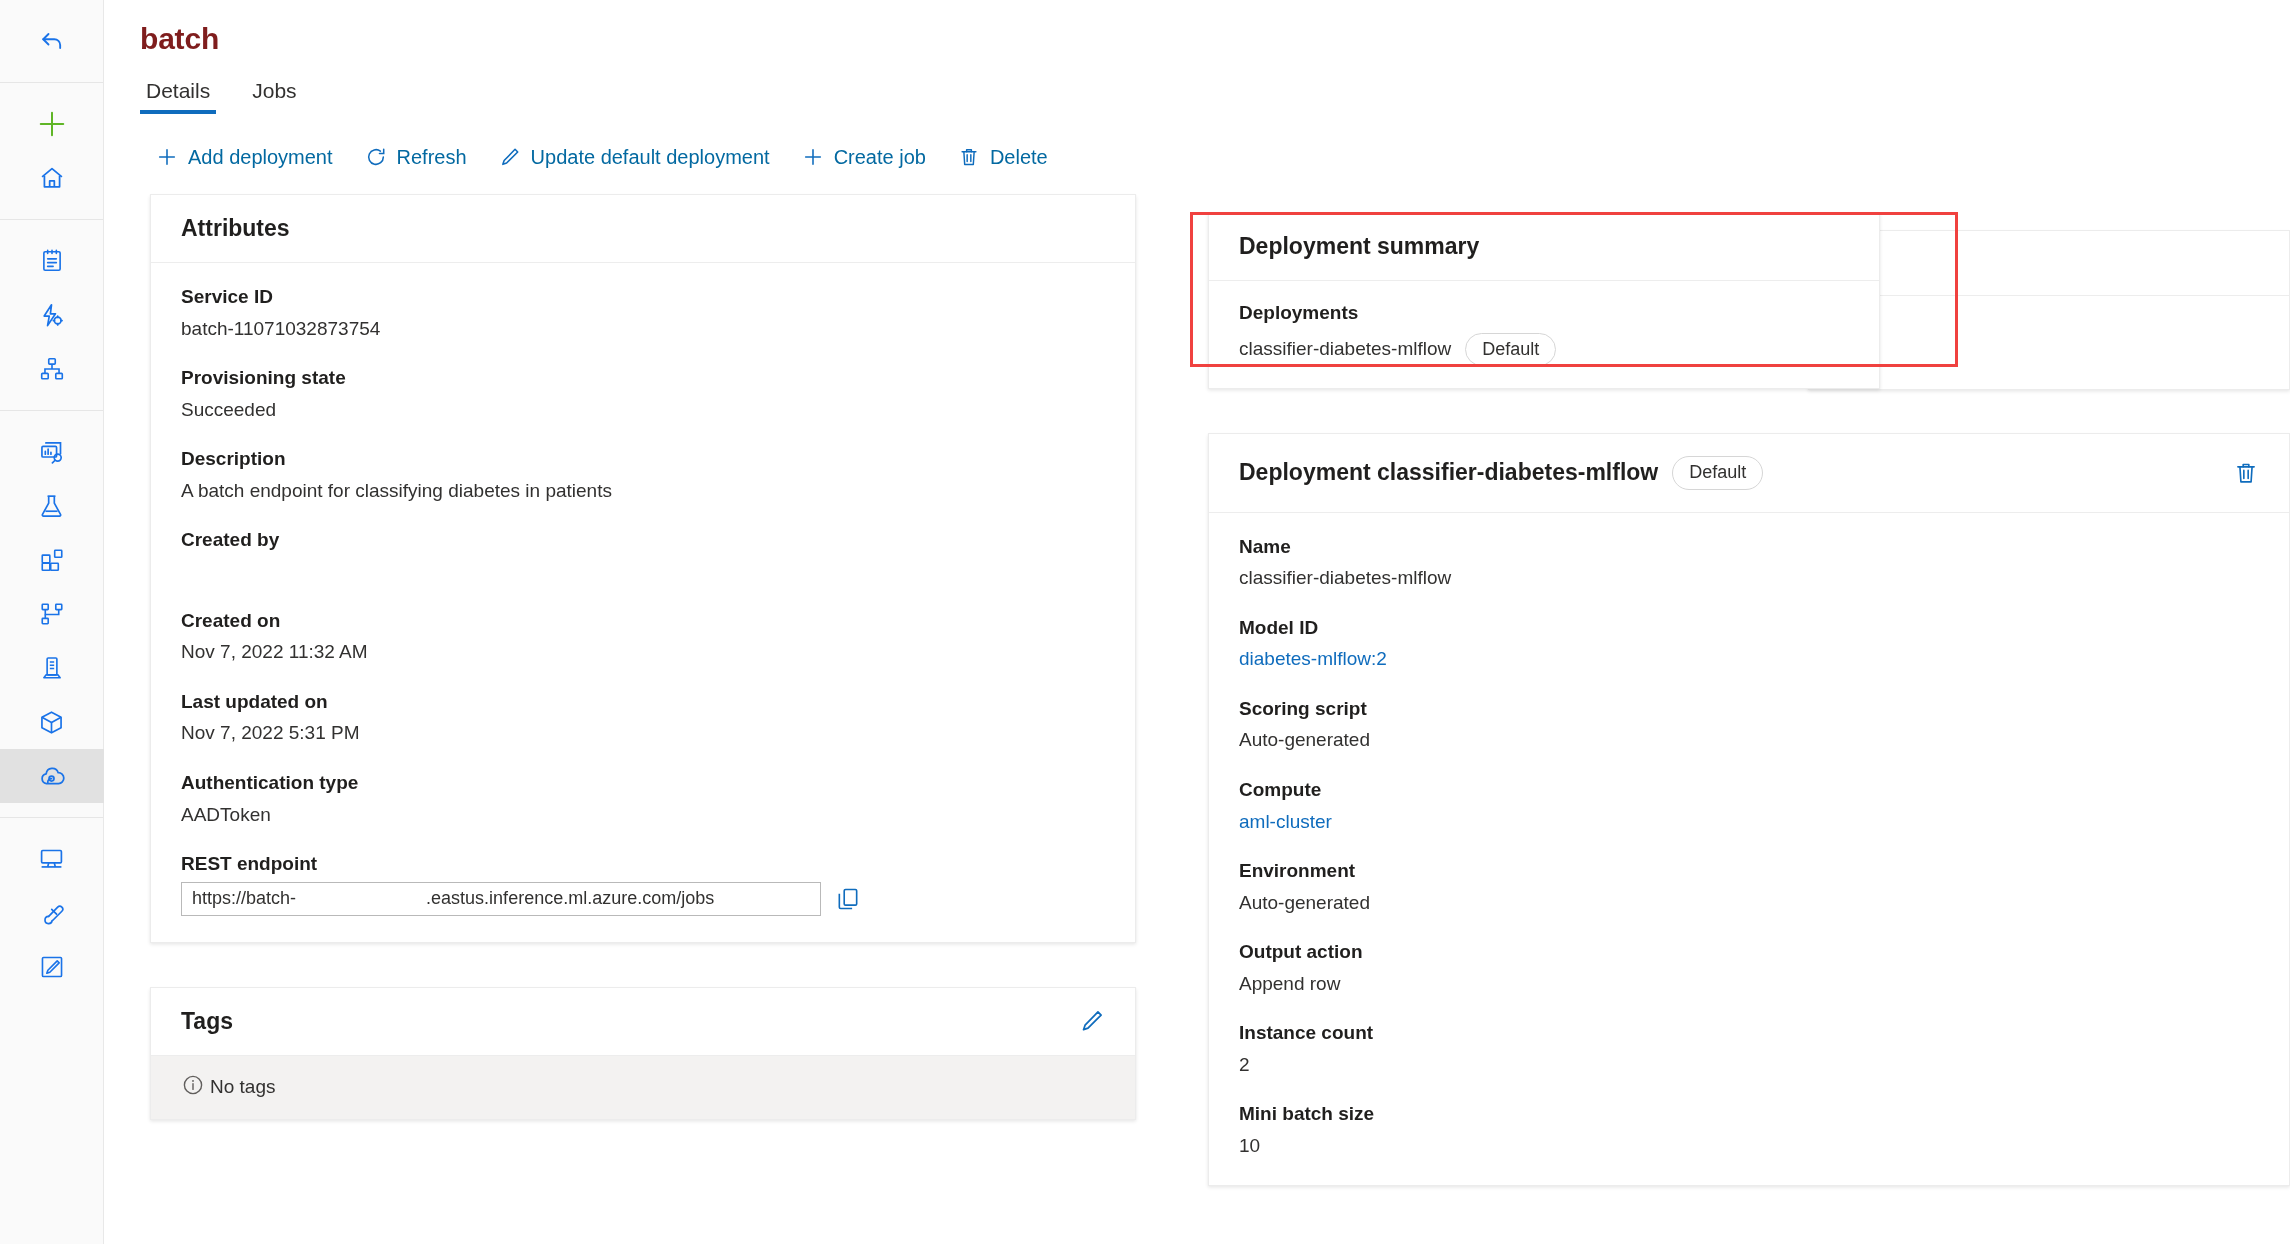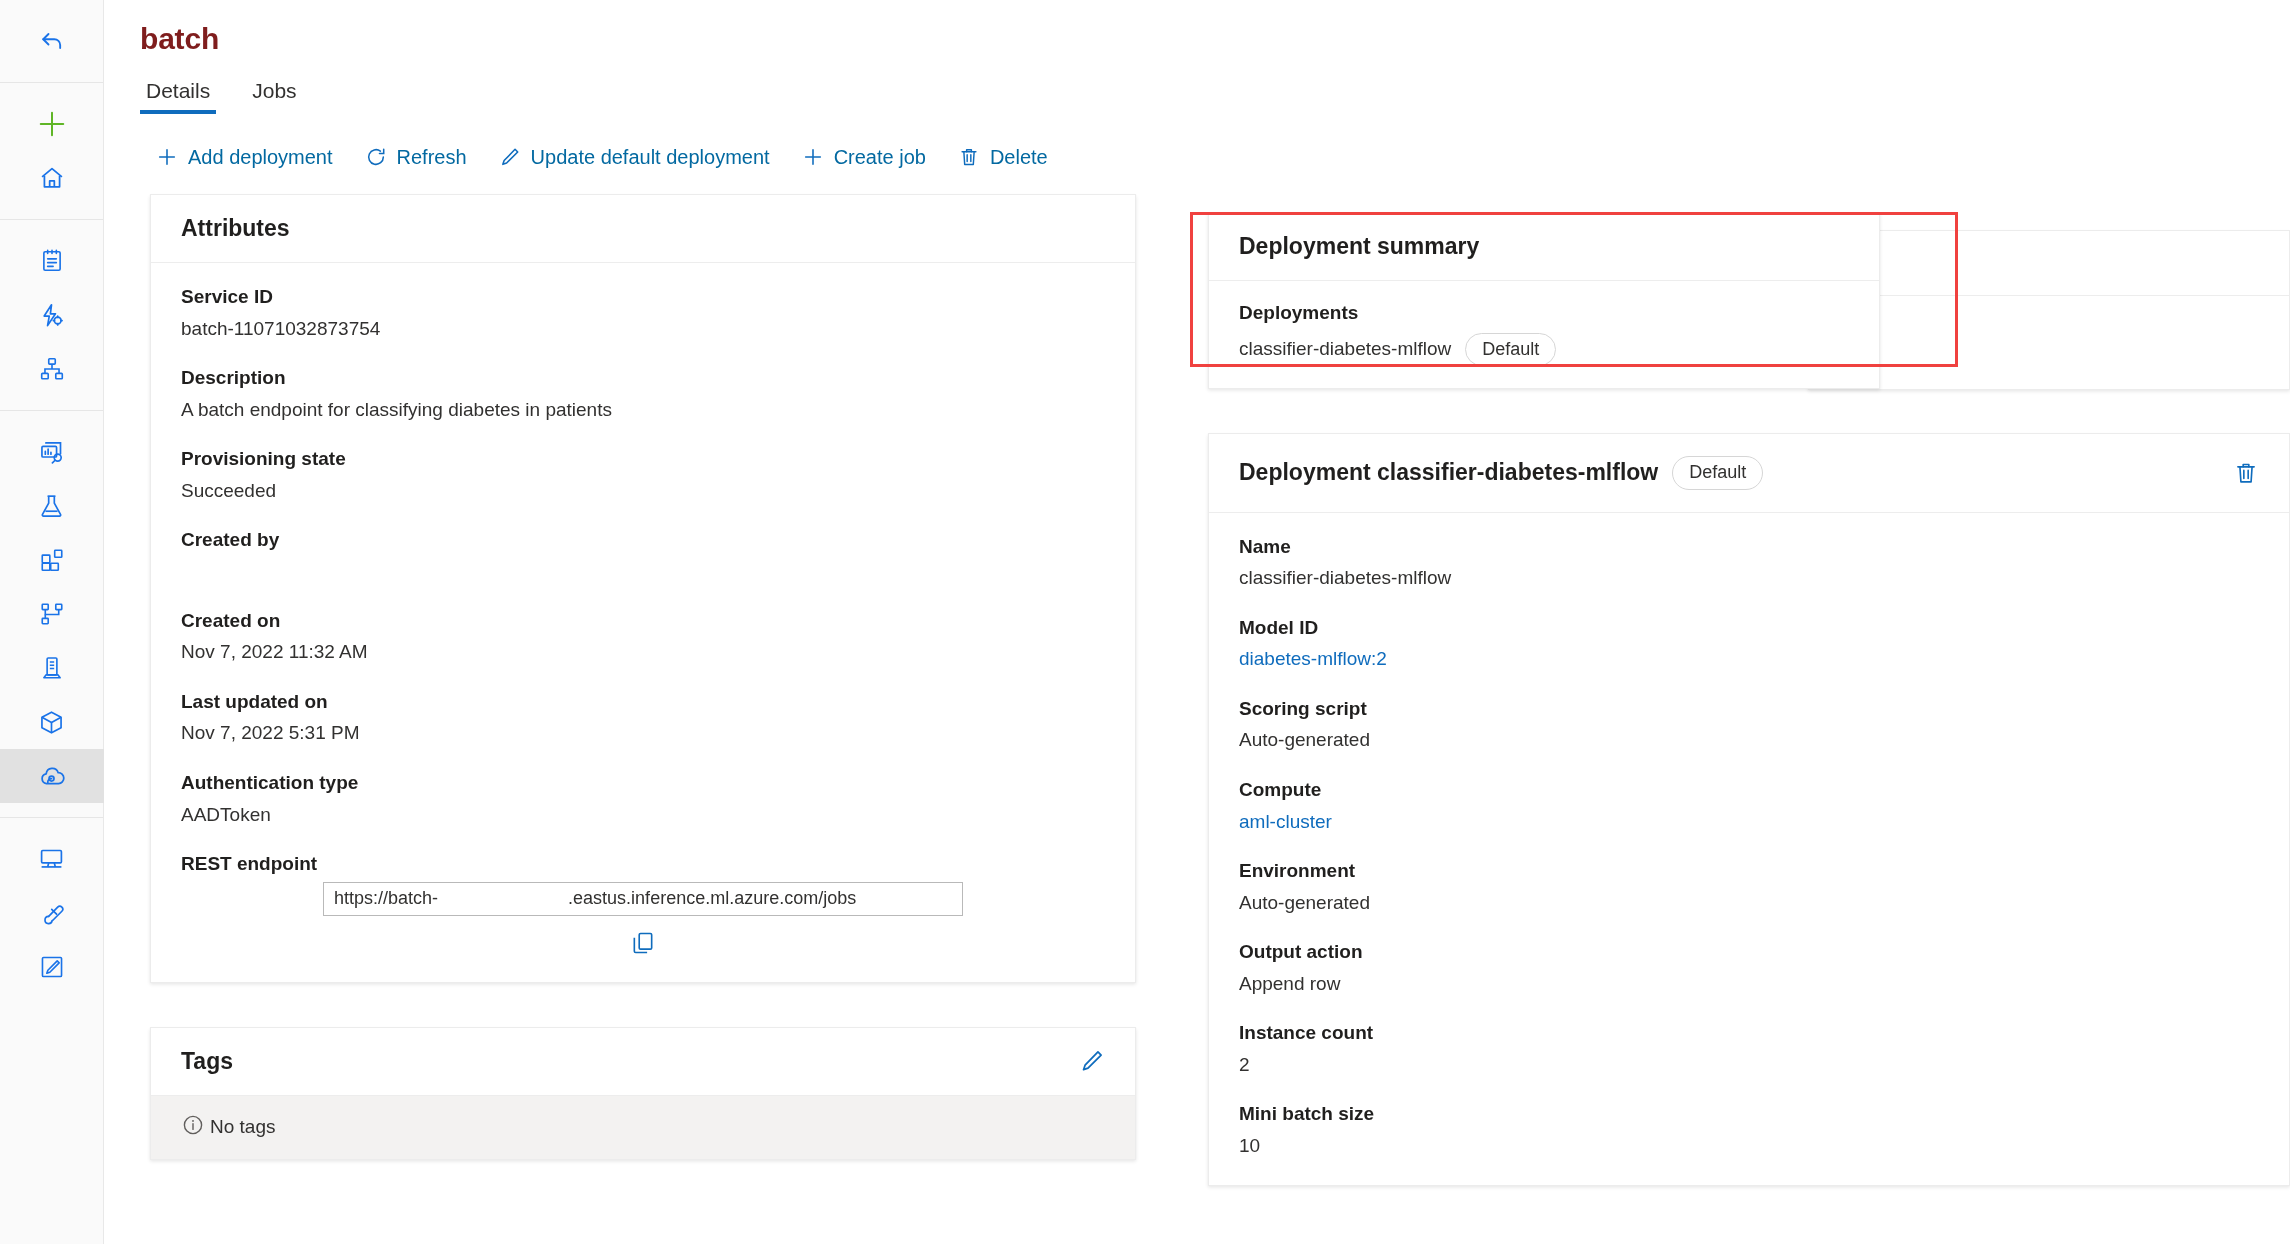--- a/index.html
+++ b/index.html
@@ -179,21 +179,20 @@
     background: #ffffff;
     white-space: nowrap;
     line-height: 1.2;
   }
 
   .endpoint-row {
     display: flex;
     align-items: center;
     gap: 14px;
     margin-top: 2px;
-    flex-direction: column;
   }
   .endpoint-input {
     flex: 0 0 auto;
     width: 640px;
     height: 34px;
     border: 1px solid #b9b9b9;
     background: #ffffff;
     font-family: "Liberation Sans", sans-serif;
     font-size: 18px;
     color: #323130;
@@ -512,27 +511,27 @@
             </div>
           </div>
           <div class="card-body">
 
             <div class="field">
               <div class="f-label">Service ID</div>
               <div class="f-value">batch-11071032873754</div>
             </div>
 
             <div class="field">
+              <div class="f-label">Provisioning state</div>
+              <div class="f-value">Succeeded</div>
+            </div>
+
+            <div class="field">
               <div class="f-label">Description</div>
               <div class="f-value">A batch endpoint for classifying diabetes in patients</div>
-            </div>
-
-            <div class="field">
-              <div class="f-label">Provisioning state</div>
-              <div class="f-value">Succeeded</div>
             </div>
 
             <div class="field">
               <div class="f-label">Created by</div>
               <div class="f-value"></div>
             </div>
 
             <div class="field">
               <div class="f-label">Created on</div>
               <div class="f-value">Nov 7, 2022 11:32 AM</div>

